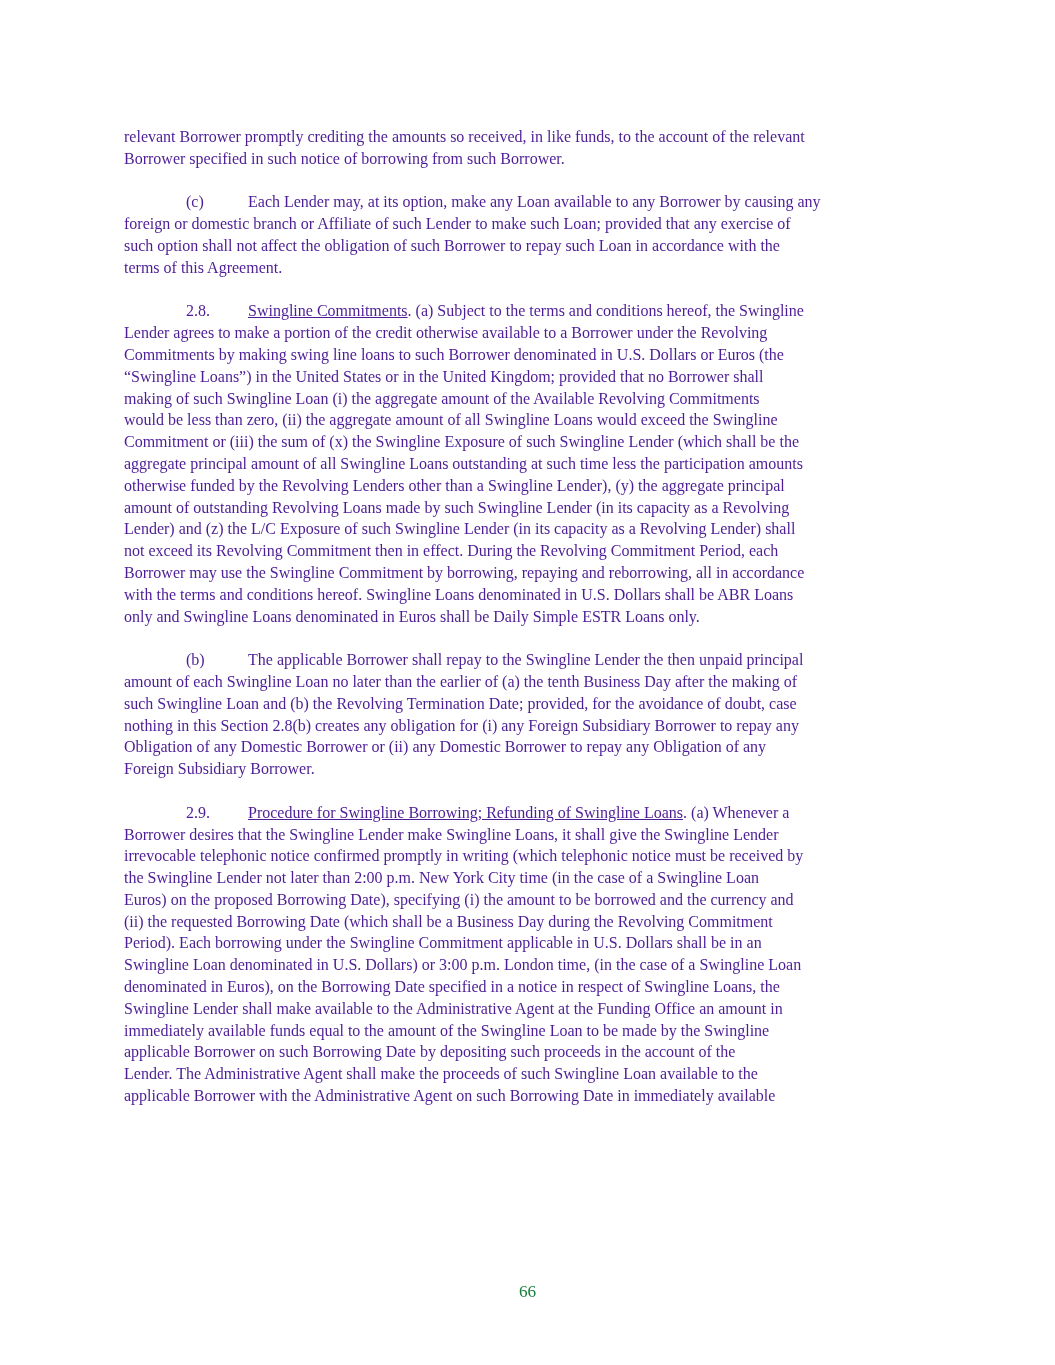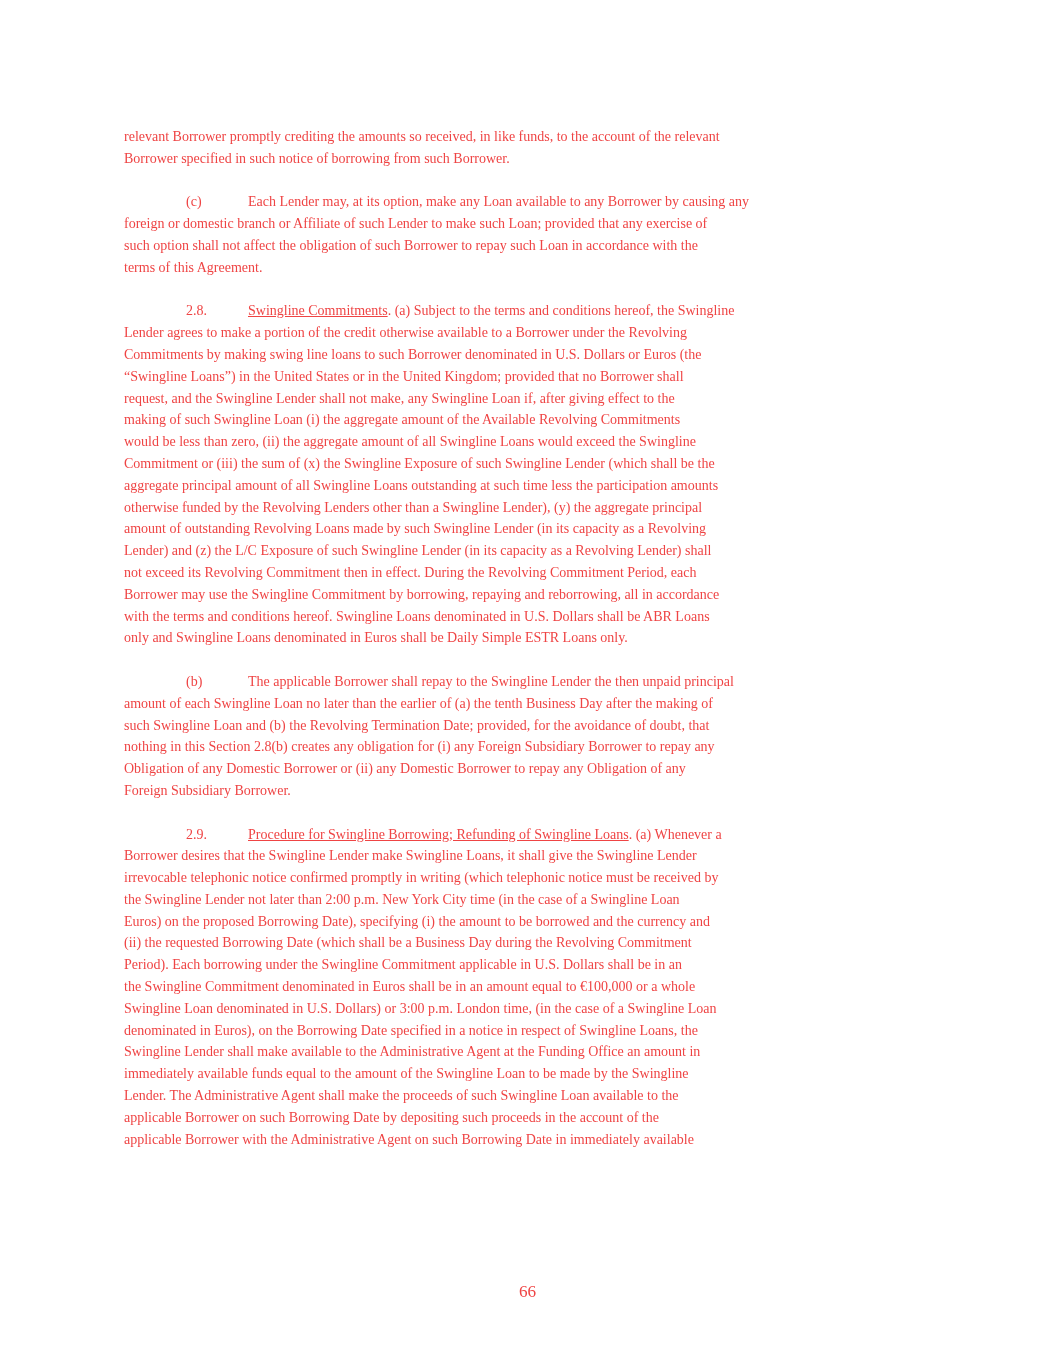--- a/index.html
+++ b/index.html
@@ -1,31 +1,31 @@
 <!DOCTYPE html>
 <html><head>
   <meta charset="utf-8">
   <style>
     html, body { margin: 0; padding: 0; background: #ffffff; }
     body { width: 1055px; height: 1365px; position: relative; overflow: hidden; }
     .page {
       position: absolute; left: 124px; top: 126px; width: 820px;
       font-family: "Liberation Serif", "DejaVu Serif", serif;
-      font-size: 14px; line-height: 21.8px; color: #ef4444;
+      font-size: 16px; line-height: 21.8px; color: #4c1d95;
     }
     .para { margin: 0; }
     .line { display: block; white-space: nowrap; }
     .gap { height: 21.8px; }
     .indent { display: inline-block; width: 62px; }
     .label { display: inline-block; width: 62px; }
     .u { text-decoration: underline; margin-top: 38px; }
     .b { font-weight: normal; }
     .pageno {
       position: absolute; left: 0; width: 1055px; top: 1282px; text-align: center;
-      font-family: "Liberation Serif", "DejaVu Serif", serif; font-size: 17.2px; color: #ef4444;
+      font-family: "Liberation Serif", "DejaVu Serif", serif; font-size: 17.2px; color: #15803d;
     }
   </style>
 </head>
 <body>
 
 <div class="page">
 
   <p class="para">
     <span class="line">relevant Borrower promptly crediting the amounts so received, in like funds, to the account of the relevant</span>
     <span class="line">Borrower specified in such notice of borrowing from such Borrower.</span>
@@ -38,57 +38,55 @@
     <span class="line">such option shall not affect the obligation of such Borrower to repay such Loan in accordance with the</span>
     <span class="line">terms of this Agreement.</span>
   </p>
   <div class="gap"></div>
 
   <p class="para">
     <span class="line"><span class="indent"></span><span class="label">2.8.</span><span class="u">Swingline Commitments</span><span>. (a) Subject to the terms and conditions hereof, the Swingline</span></span>
     <span class="line">Lender agrees to make a portion of the credit otherwise available to a Borrower under the Revolving</span>
     <span class="line">Commitments by making swing line loans to such Borrower denominated in U.S. Dollars or Euros (the</span>
     <span class="line"><span>“</span><span class="b">Swingline Loans</span><span>”) in the United States or in the United Kingdom; provided that no Borrower shall</span></span>
-    <span class="line">request, and the Swingline Lender shall not make, any Swingline Loan if, after giving effect to the</span>
     <span class="line">making of such Swingline Loan (i) the aggregate amount of the Available Revolving Commitments</span>
     <span class="line">would be less than zero, (ii) the aggregate amount of all Swingline Loans would exceed the Swingline</span>
     <span class="line">Commitment or (iii) the sum of (x) the Swingline Exposure of such Swingline Lender (which shall be the</span>
     <span class="line">aggregate principal amount of all Swingline Loans outstanding at such time less the participation amounts</span>
     <span class="line">otherwise funded by the Revolving Lenders other than a Swingline Lender), (y) the aggregate principal</span>
     <span class="line">amount of outstanding Revolving Loans made by such Swingline Lender (in its capacity as a Revolving</span>
     <span class="line">Lender) and (z) the L/C Exposure of such Swingline Lender (in its capacity as a Revolving Lender) shall</span>
     <span class="line">not exceed its Revolving Commitment then in effect. During the Revolving Commitment Period, each</span>
     <span class="line">Borrower may use the Swingline Commitment by borrowing, repaying and reborrowing, all in accordance</span>
     <span class="line">with the terms and conditions hereof. Swingline Loans denominated in U.S. Dollars shall be ABR Loans</span>
     <span class="line">only and Swingline Loans denominated in Euros shall be Daily Simple ESTR Loans only.</span>
   </p>
   <div class="gap"></div>
 
   <p class="para">
     <span class="line"><span class="indent"></span><span class="label">(b)</span><span>The applicable Borrower shall repay to the Swingline Lender the then unpaid principal</span></span>
     <span class="line">amount of each Swingline Loan no later than the earlier of (a) the tenth Business Day after the making of</span>
-    <span class="line">such Swingline Loan and (b) the Revolving Termination Date; provided, for the avoidance of doubt, that</span>
+    <span class="line">such Swingline Loan and (b) the Revolving Termination Date; provided, for the avoidance of doubt, case</span>
     <span class="line">nothing in this Section 2.8(b) creates any obligation for (i) any Foreign Subsidiary Borrower to repay any</span>
     <span class="line">Obligation of any Domestic Borrower or (ii) any Domestic Borrower to repay any Obligation of any</span>
     <span class="line">Foreign Subsidiary Borrower.</span>
   </p>
   <div class="gap"></div>
 
   <p class="para">
     <span class="line"><span class="indent"></span><span class="label">2.9.</span><span class="u">Procedure for Swingline Borrowing; Refunding of Swingline Loans</span><span>. (a) Whenever a</span></span>
     <span class="line">Borrower desires that the Swingline Lender make Swingline Loans, it shall give the Swingline Lender</span>
     <span class="line">irrevocable telephonic notice confirmed promptly in writing (which telephonic notice must be received by</span>
     <span class="line">the Swingline Lender not later than 2:00 p.m. New York City time (in the case of a Swingline Loan</span>
     <span class="line">Euros) on the proposed Borrowing Date), specifying (i) the amount to be borrowed and the currency and</span>
     <span class="line">(ii) the requested Borrowing Date (which shall be a Business Day during the Revolving Commitment</span>
     <span class="line">Period). Each borrowing under the Swingline Commitment applicable in U.S. Dollars shall be in an</span>
-    <span class="line">the Swingline Commitment denominated in Euros shall be in an amount equal to €100,000 or a whole</span>
     <span class="line">Swingline Loan denominated in U.S. Dollars) or 3:00 p.m. London time, (in the case of a Swingline Loan</span>
     <span class="line">denominated in Euros), on the Borrowing Date specified in a notice in respect of Swingline Loans, the</span>
     <span class="line">Swingline Lender shall make available to the Administrative Agent at the Funding Office an amount in</span>
     <span class="line">immediately available funds equal to the amount of the Swingline Loan to be made by the Swingline</span>
+    <span class="line">applicable Borrower on such Borrowing Date by depositing such proceeds in the account of the</span>
     <span class="line">Lender. The Administrative Agent shall make the proceeds of such Swingline Loan available to the</span>
-    <span class="line">applicable Borrower on such Borrowing Date by depositing such proceeds in the account of the</span>
     <span class="line">applicable Borrower with the Administrative Agent on such Borrowing Date in immediately available</span>
   </p>
 </div>
 
 <div class="pageno">66</div>
 
 </body></html>

